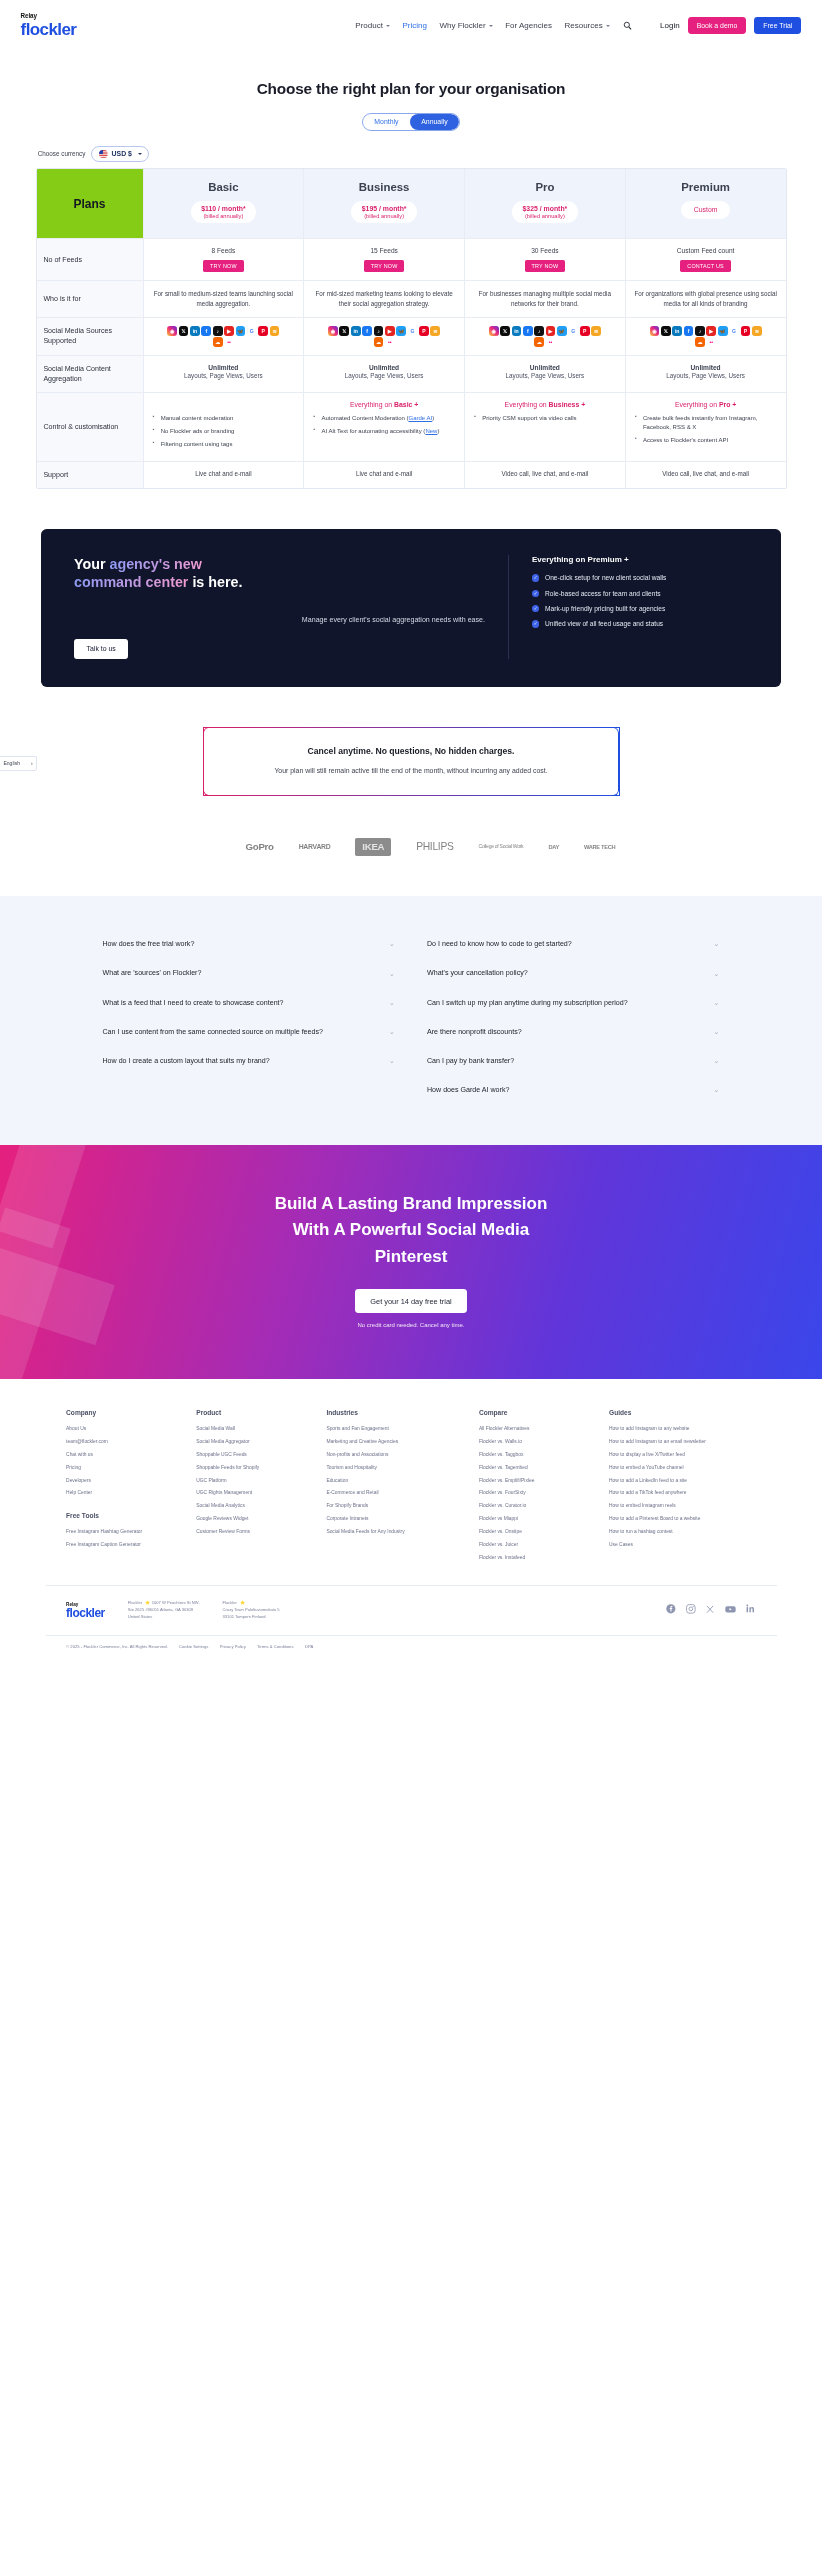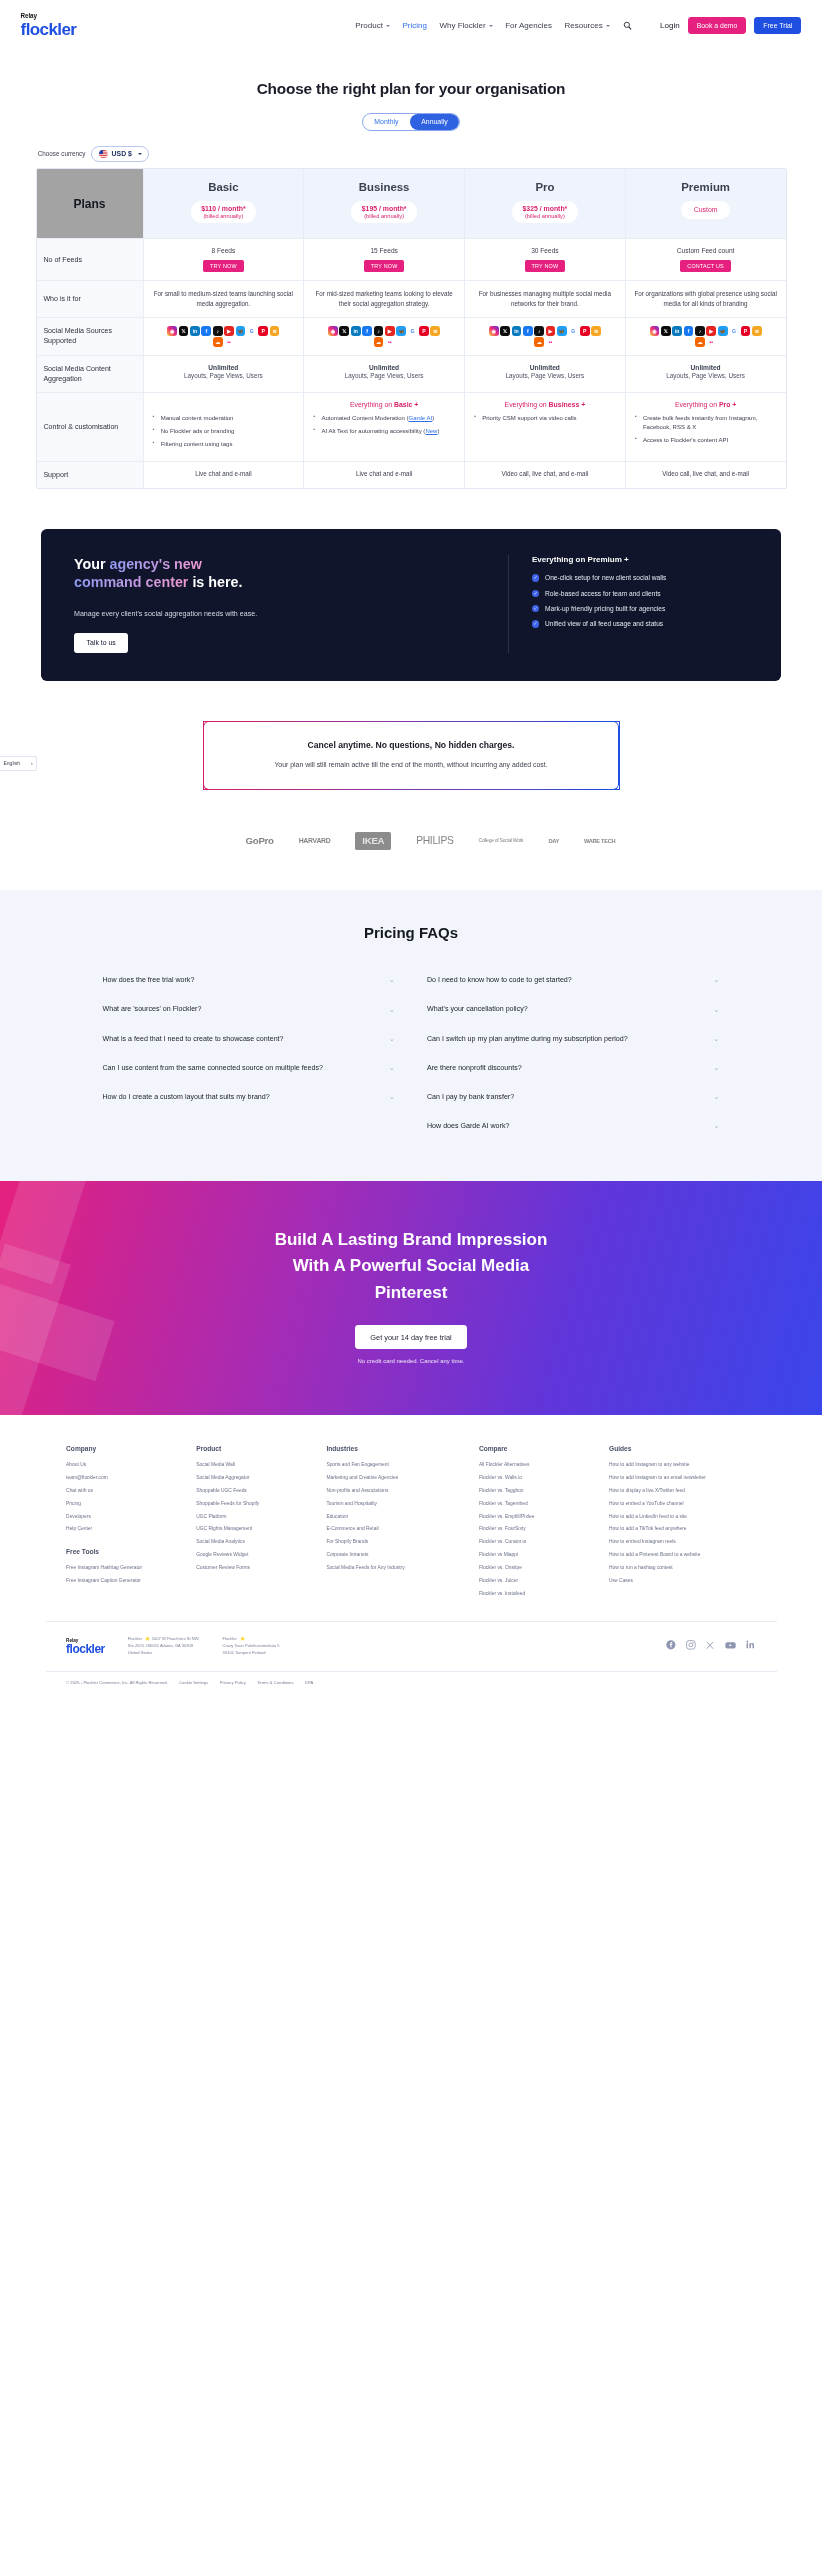--- a/index.html
+++ b/index.html
@@ -52,21 +52,21 @@
   .currency-pill .caret2 { width:0;height:0;border-left:2.3px solid transparent;border-right:2.3px solid transparent;border-top:2.9px solid #2b3a6b; margin-left:1.7px;}
 
   
   .table { width: 751px; margin: 0 auto; border:0.6px solid #e3e7f2; border-radius:1.7px; overflow:hidden; background:#fff;}
   .trow { display:flex; border-bottom:0.6px solid #e8ecf5; }
   .trow:last-child { border-bottom:none; }
   .tcell { border-right:0.6px solid #e8ecf5; padding:8px 6.9px; }
   .tcell:last-child { border-right:none; }
   .c-head { width:107px; flex:none; background:#f7f9fd; display:flex; align-items:center; }
   .c-plan { flex:1; text-align:center; }
-  .head-row .c-head { background:#a3a3a3; }
+  .head-row .c-head { background:#84cc16; }
   .head-row { background:#eff3fb; }
   .head-row .c-plan { background:#eff3fb; padding:12.6px 6.9px 15px; }
   .plans-word { font-size:12px; font-weight:800; color:#151822; width:100%; text-align:center;}
   .plan-name { font-size:11.4px; font-weight:700; color:#3b4151; margin-bottom:8px; }
   .price-chip {
     display:inline-block; background:#fff; border-radius:12.6px; padding:4px 10.3px;
   }
   .price-main { font-size:6.9px; font-weight:700; color:#d81e69; }
   .price-sub { font-size:5.7px; color:#d81e69; margin-top:1.1px; }
   .row-label { font-size:7.1px; color:#2b2f3a; line-height:1.45;}
@@ -91,21 +91,21 @@
   }
 
   
   .dark-banner {
     width:740px; margin:40px auto 0; background:#10152b; border-radius:5.7px;
     padding:26px 33px 28.5px; display:flex; gap:23px;
   }
   .db-left { flex:1; }
   .db-title { font-size:14.3px; font-weight:800; line-height:1.3; color:#fff; }
   .grad-txt { background:linear-gradient(90deg,#8e9bf5,#f09ad0); -webkit-background-clip:text; background-clip:text; color:transparent;}
-  .db-sub { font-size:7.1px; color:#d6dae8; margin-top:18px; }
+  .db-sub { font-size:7.1px; color:#d6dae8; margin-top:24px;text-align:right; }
   .db-btn { display:inline-block; margin-top:15px; background:#fff; color:#10152b; font-size:6.9px; padding:6.3px 12.6px; border-radius:2.9px; cursor:pointer;}
   .db-right { width:240px; border-left:0.6px solid #2a3050; padding-left:23px;}
   .db-h { font-size:8px; font-weight:700; color:#fff; margin-bottom:10.3px;}
   .db-li { display:flex; align-items:center; gap:5.7px; margin-bottom:8px; }
   .tick { width:7.4px;height:7.4px;border-radius:50%;background:#3e63e8; color:#fff; font-size:4.6px; display:flex;align-items:center;justify-content:center; flex:none;}
   .db-li span.t { font-size:6.6px; color:#e6e9f3; }
 
   
   .cancel-wrap { display:flex; justify-content:center; margin-top:40px;}
   .cancel-box {
@@ -503,21 +503,20 @@
     <div class="brand" style="font-size:6.9px;font-weight:600;">HARVARD</div>
     <div class="brand" style="background:#0051ba;color:#ffda1a;padding:3.4px 6.9px;border-radius:1.7px;">IKEA</div>
     <div class="brand" style="font-weight:400;font-size:10.3px;">PHILIPS</div>
     <div class="brand" style="font-size:5.1px;font-weight:500;max-width:45px;white-space:normal;line-height:1.3;">College of Social Work</div>
     <div class="brand" style="font-size:5.7px;">DAY</div>
     <div class="brand" style="font-size:5.7px;">WARE TECH</div>
   </div>
 </div>
 
 <div class="faq-sec">
-  <h2>Pricing FAQs</h2>
   <div class="faq-grid">
     <div class="faq-col">
         <div class="faq-item">
           <div class="faq-q">How does the free trial work?</div>
           <div class="chev">⌄</div>
         </div>
         <div class="faq-item">
           <div class="faq-q">What are 'sources' on Flockler?</div>
           <div class="chev">⌄</div>
         </div>

